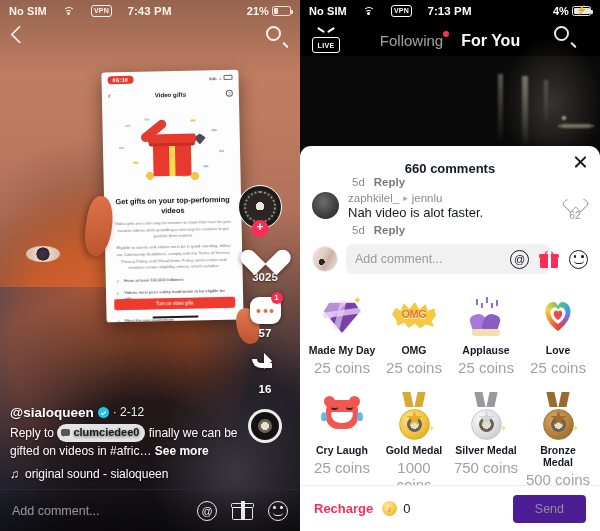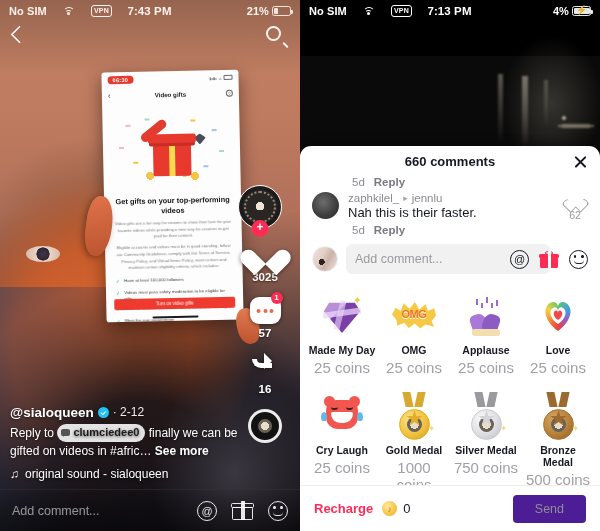--- a/index.html
+++ b/index.html
@@ -265,21 +265,21 @@
   .tab { font-size: 15px; color: rgba(255,255,255,.62); position:relative; }
   .tab.active { color:#fff; font-weight:bold; font-size:16px; }
   .tab-dot { position:absolute; right:-6px; top:-1px; width:6px;height:6px;border-radius:50%;background:#fe2c55;}
   .rp-search { margin-left:auto; margin-right: 12px; }
 
   .comments-sheet {
     position:absolute; left:0; right:0; top:146px; bottom:0; background:#fff;
     border-radius: 11px 11px 0 0; z-index: 14; overflow:hidden;
     box-shadow: 0 -2px 10px rgba(0,0,0,.3);
   }
-  .cs-head { height: 30px; position: relative; display:flex; align-items:center; justify-content:center;}
+  .cs-head { height: 30px; position: relative; display:flex; align-items:flex-end; justify-content:center;}
   .cs-title { font-size: 13px; font-weight: bold; color:#161823; }
   .cs-close { position:absolute; right: 12px; top: 8px; width:15px;height:15px;}
   .cs-close::before,.cs-close::after{content:"";position:absolute;left:0;top:6.5px;width:15px;height:1.8px;background:#161823;border-radius:2px;}
   .cs-close::before{transform:rotate(45deg);} .cs-close::after{transform:rotate(-45deg);}
 
   .cs-list { padding: 0 12px; }
   .cs-replyline { font-size: 11.5px; color:#8a8b91; padding-left: 40px; display:flex; gap:9px; }
   .cs-replyline .rp { font-weight: 600; color:#79797f; }
   .comment-row { display:flex; gap:9px; padding: 4px 0 0; position:relative;}
   .c-avatar { width: 27px; height:27px; border-radius:50%; flex:0 0 auto;
@@ -556,20 +556,38 @@
       </div>
       <div class="sb-center">7:13 PM</div>
       <div class="sb-right">
         <span>4%</span>
         <span class="batt charging">
             <b style="width:16px;background:#fff"></b>
           </span>
       </div>
     </div>
 
+    <div class="rp-topnav">
+      <div class="live-ico">
+        <span class="ant1"></span>
+          <span class="ant2"></span>
+        <span class="tv">LIVE</span>
+      </div>
+      <div class="rp-tabs">
+        <div class="tab">
+          <span>Following</span>
+          <span class="tab-dot"></span>
+        </div>
+        <div class="tab active">For You</div>
+      </div>
+      <div class="search-glass rp-search">
+        <span class="c"></span>
+          <span class="h"></span>
+      </div>
+    </div>
 
     <div class="comments-sheet">
       <div class="cs-head">
         <div class="cs-title">660 comments</div>
         <div class="cs-close"></div>
       </div>
 
       <div class="cs-list">
         <div class="cs-replyline">
           <span>5d</span>
@@ -577,21 +595,21 @@
         </div>
 
         <div class="comment-row">
           <div class="c-avatar"></div>
           <div class="c-body">
             <div class="c-user">
               <span>zaphkilel_</span>
               <span class="c-arrow">▸</span>
               <span>jennlu</span>
             </div>
-            <div class="c-text">Nah this is their faster.</div>
+            <div class="c-text">Nah video is alot faster.</div>
           </div>
           <div class="c-like">
             <div class="c-heart"></div>
             <div class="c-likecount">62</div>
           </div>
         </div>
 
         <div class="cs-replyline" style="padding-top:3px">
           <span>5d</span>
           <span class="rp">Reply</span>

